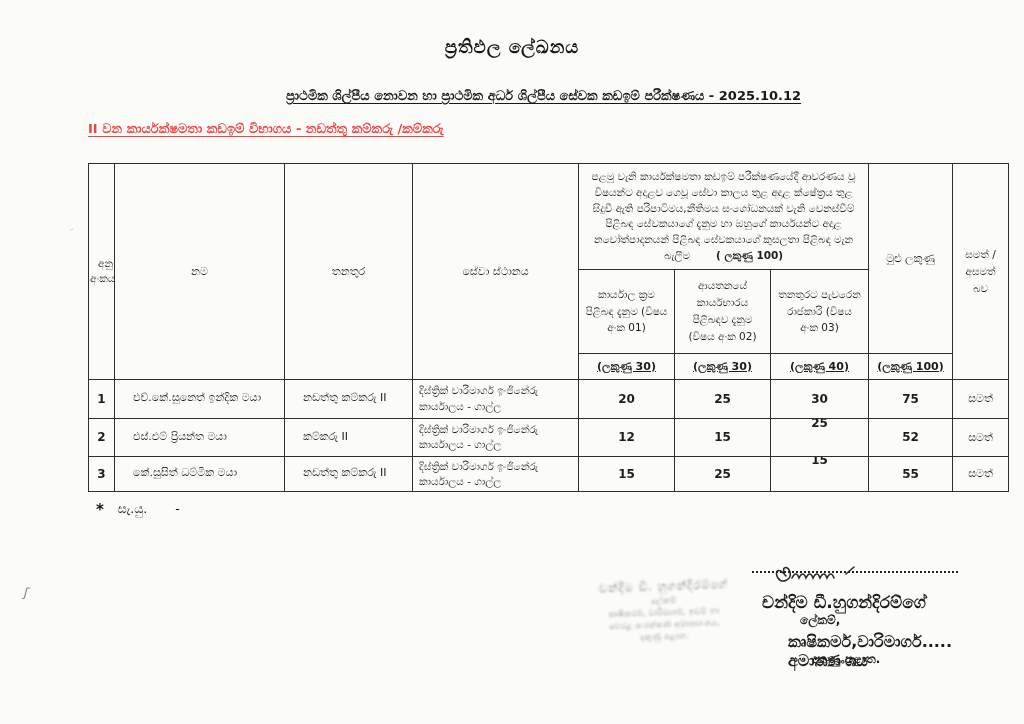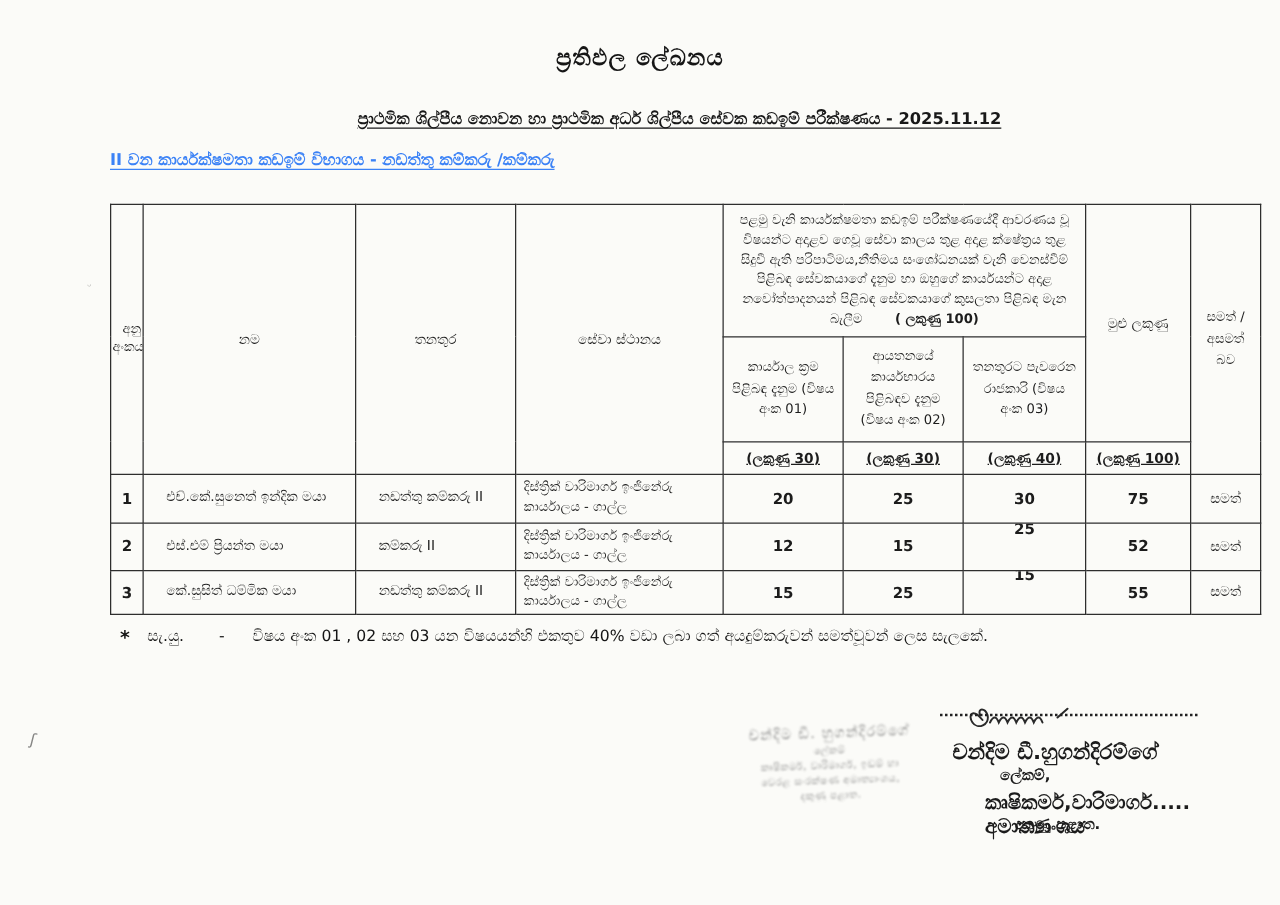--- a/index.html
+++ b/index.html
@@ -12,21 +12,21 @@
     position:absolute;top:36px;left:0;width:100%;text-align:center;
     font-size:18px;font-weight:bold;letter-spacing:1px;color:#161616;
   }
   .exam-title{
     position:absolute;top:88px;left:286px;white-space:nowrap;
     font-size:13px;font-weight:bold;color:#181818;
     text-decoration:underline;text-underline-offset:3px;
   }
   .section-heading{
     position:absolute;top:121px;left:88px;white-space:nowrap;
-    font-size:13px;font-weight:bold;color:#3b82f6;
+    font-size:13px;font-weight:bold;color:#ef4444;
     text-decoration:underline;text-underline-offset:3px;
   }
   .table-wrap{position:absolute;top:163px;left:88px;}
   table{border-collapse:collapse;table-layout:fixed;width:920px;}
   td,th{
     border:1.5px solid #2e2e2e;padding:2px 4px;
     font-size:11px;font-weight:normal;vertical-align:middle;color:#1c1c1c;
     overflow:hidden;
   }
   th{text-align:center;}
@@ -62,21 +62,21 @@
   .stamp .st-big{font-size:11.5px;letter-spacing:1px;}
   .stamp .st-small{font-size:8px;letter-spacing:0.5px;}
   .stray-mark{position:absolute;color:#555;opacity:0.7;}
   .stray-1{top:585px;left:24px;font-size:13px;transform:rotate(14deg);}
   .stray-2{top:225px;left:70px;font-size:9px;transform:rotate(-8deg);opacity:0.4;}
 </style>
 </head>
 <body>
 
 <div class="page-title">ප්‍රතිඵල ලේඛනය</div>
-<div class="exam-title">ප්‍රාථමික ශිල්පීය නොවන හා ප්‍රාථමික අර්ධ ශිල්පීය සේවක  කඩඉම් පරීක්ෂණය - 2025.11.12</div>
+<div class="exam-title">ප්‍රාථමික ශිල්පීය නොවන හා ප්‍රාථමික අර්ධ ශිල්පීය සේවක  කඩඉම් පරීක්ෂණය - 2025.10.12</div>
 <div class="section-heading">II වන කාර්යක්ෂමතා කඩඉම් විභාගය - නඩත්තු කම්කරු /කම්කරු</div>
 
 <div class="table-wrap">
   <table>
     <colgroup>
       <col style="width:26px">
         <col style="width:170px">
         <col style="width:128px">
         <col style="width:166px">
       <col style="width:96px">
@@ -142,21 +142,20 @@
       <td class="cell-result">සමත්</td>
     </tr>
   </tbody>
     </table>
 </div>
 
 <div class="footnote">
   <span class="fn-star">*</span>
   <span class="fn-label">සැ.යු.</span>
   <span class="fn-dash">-</span>
-  <span class="fn-text">විෂය අංක 01 , 02 සහ 03 යන විෂයයන්හි එකතුව 40% වඩා ලබා ගත් අයදුම්කරුවන් සමත්වූවන් ලෙස සැලකේ.</span>
 </div>
 
 <div class="stamp">
   <div class="st-big">චන්දිම ඩී. හුගන්දිරම්ගේ</div>
   <div class="st-small">ලේකම්</div>
   <div class="st-small">කෘෂිකර්ම, වාරිමාර්ග, ඉඩම් හා</div>
   <div class="st-small">වෙරළ සංරක්ෂණ අමාත්‍යාංශය,</div>
   <div class="st-small">දකුණු පළාත.</div>
 </div>
 

